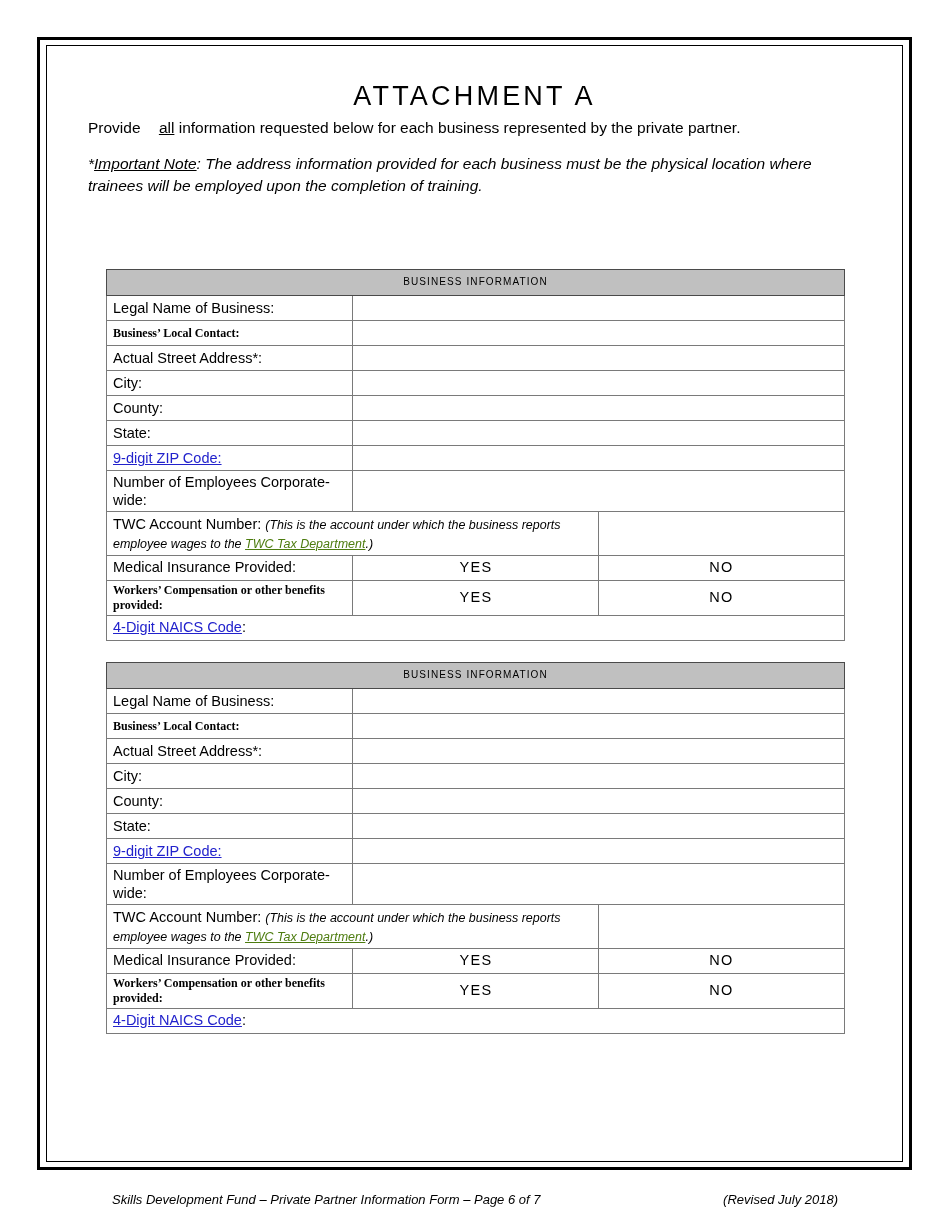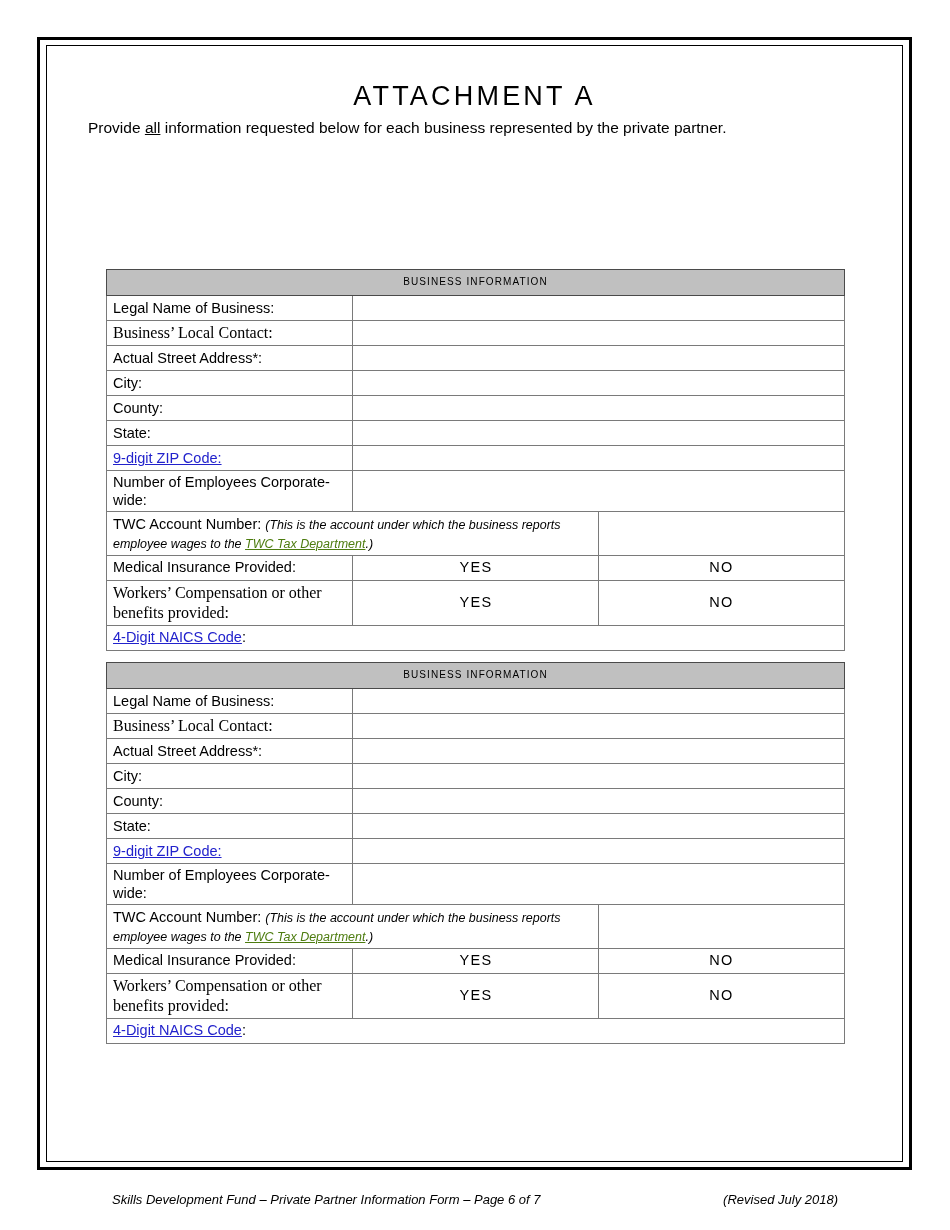--- a/index.html
+++ b/index.html
@@ -64,21 +64,21 @@
     left: 88px;
     top: 117px;
     width: 752px;
   }
   .para {
     font-size: 15.5px;
     line-height: 1.38;
     margin: 0 0 15px 0;
   }
   .para.last { margin-bottom: 0; }
-  .para .u { text-decoration: underline; }
+  .para .u { text-decoration: underline; margin-left: 14px; }
   .para.note { font-style: italic; }
   .para.note .note-lead {
     text-decoration: underline;
     font-style: italic;
   }
 
   
   .biz-table {
     position: absolute;
     left: 106px;
@@ -100,21 +100,21 @@
   .biz-table tr.hdr-row td {
     background: #c0c0c0;
     border: 1px solid #4a4a4a;
     text-align: center;
     letter-spacing: 1.1px;
     font-size: 10px;
     height: 21px;
   }
   .biz-table td.lbl { width: 306px; }
   .biz-table td.val { }
-  .biz-table td.bold { font-weight: normal; font-family: "Liberation Serif", serif; font-size: 16px; }
+  .biz-table td.bold { font-weight: bold; font-family: "Liberation Serif", serif; font-size: 12px; }
   .biz-table td.twc-main { height: 33px; vertical-align: top; padding-top: 3px; }
   .biz-table td.twc-side { width: 111px; }
   .biz-table td.yn-lbl { width: 376px; }
   .biz-table td.yn { text-align: center; letter-spacing: 1.3px; }
   .biz-table td.yn-yes { width: 181px; padding-left: 7px; }
   .biz-table td.naics { }
 
   .twc-hint {
     font-style: italic;
     font-size: 12.5px;
@@ -157,20 +157,21 @@
 
 <div class="page-content">
 
   <div class="page-outer-border"></div>
   <div class="page-inner-border"></div>
 
   <div class="doc-title">ATTACHMENT A</div>
 
   <div class="intro-block">
     <p class="para"><span>Provide </span><span class="u">all</span><span> information requested below for each business represented by the private partner.</span></p>
+    <p class="para note last"><span>*</span><span class="note-lead">Important Note</span><span>: The address information provided for each business must be the physical location where trainees will be employed upon the completion of training.</span></p>
   </div>
 
   <table class="biz-table t1">
     <tbody>
         <tr class="hdr-row">
       <td colspan="3">BUSINESS INFORMATION</td>
     </tr>
     <tr>
       <td class="lbl">Legal Name of Business:</td>
       <td class="val" colspan="2"></td>

